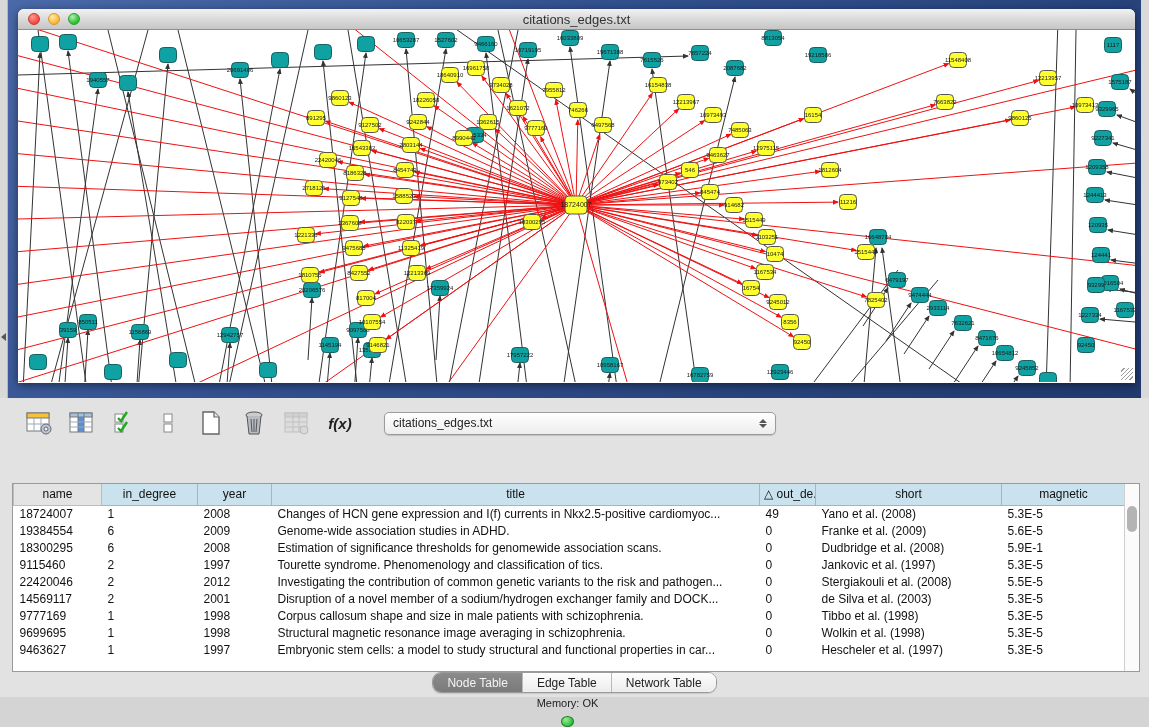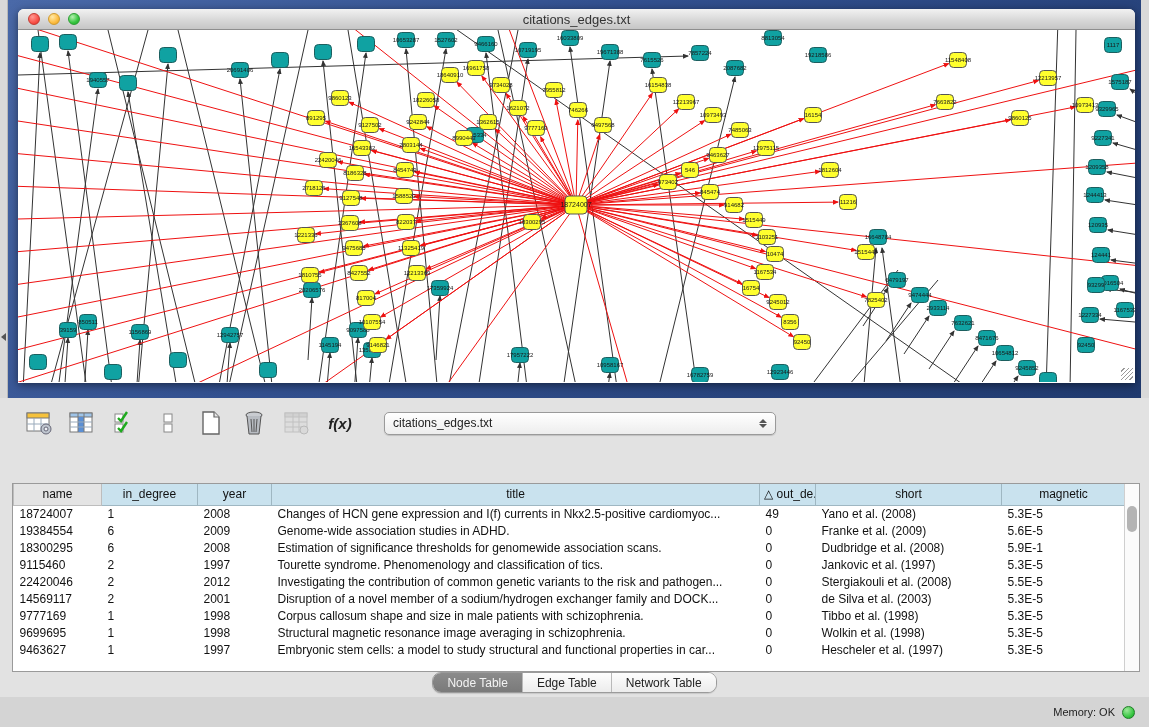--- a/index.html
+++ b/index.html
@@ -63,21 +63,21 @@
 
   .tab-row { position:absolute; left:0; top:274px; width:100%; display:flex; justify-content:center; }
   .seg { display:flex; border:1px solid #9b9b9b; border-radius:9px; overflow:hidden; background:#fdfdfd;
     box-shadow:0 1px 1px rgba(0,0,0,.12); height:21px; }
   .seg button { border:none; background:linear-gradient(#fdfdfd,#ececec); font-family:inherit; font-size:12px; color:#222;
     padding:0 14px; border-right:1px solid #b9b9b9; }
   .seg button:last-child { border-right:none; }
   .seg button.active { background:linear-gradient(#8b8b8b,#7a7a7a); color:#f3f3f3; }
 
   .statusbar { position:absolute; left:0; top:697px; width:1149px; height:30px; background:#d4d4d4;
-    display:flex; align-items:center; justify-content:flex-end; padding-right:14px; gap:7px; }
+    display:flex; align-items:center; justify-content:flex-end; padding-right:14px; gap:7px;flex-direction:column; }
   .mem-label { font-size:11px; color:#222; }
   .mem-dot { width:13px; height:13px; border-radius:50%; border:1px solid #1e7d26;
     background:radial-gradient(circle at 35% 30%, #9fe89b, #35c53f 65%, #219a2b); }
 </style>
 </head>
 <body>
 
 <div class="left-strip">
   <div class="left-grabber"></div>
 </div>

